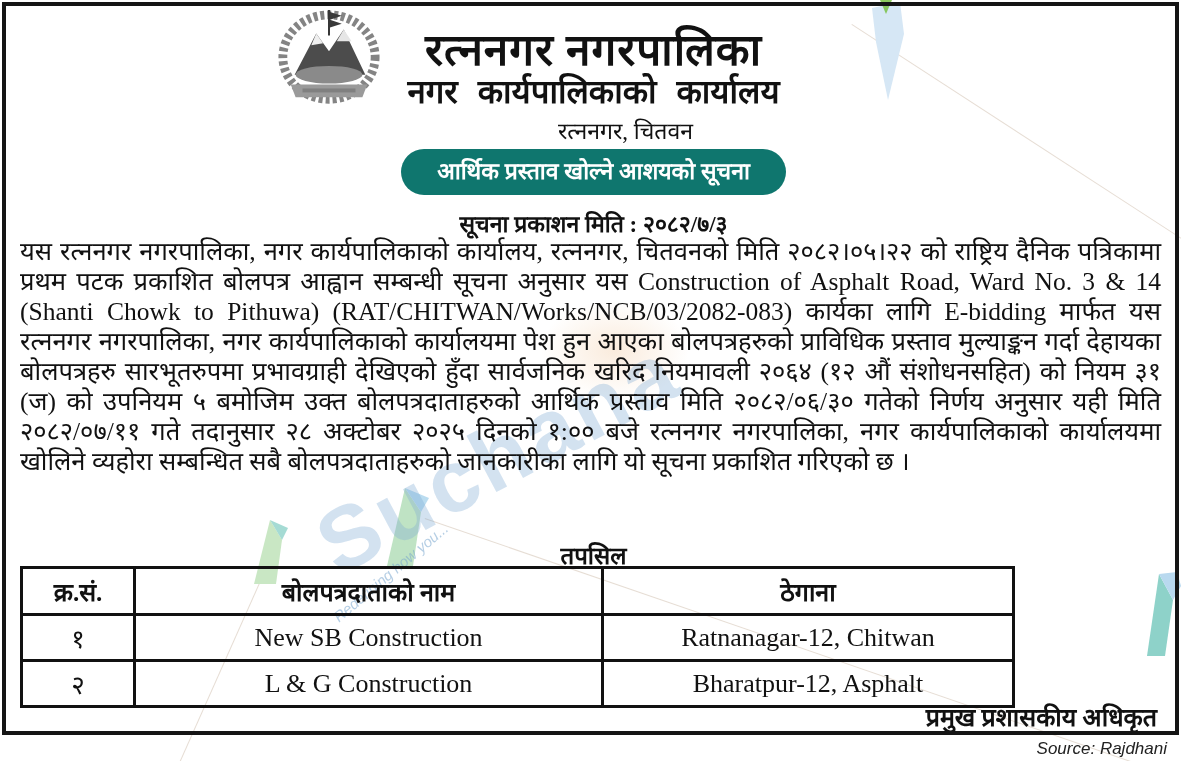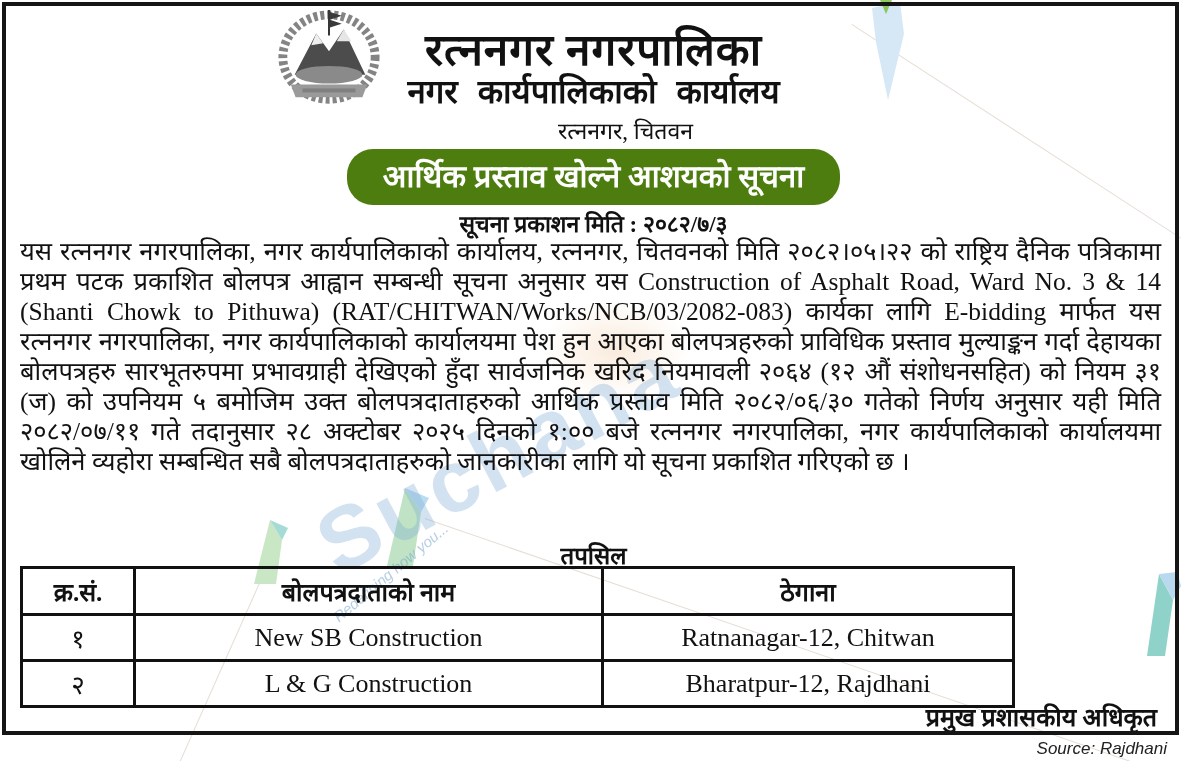--- a/index.html
+++ b/index.html
@@ -47,22 +47,22 @@
   
   .content{position:absolute;inset:0;z-index:1;}
   .abs{position:absolute;}
   .centered{left:3px;width:100%;text-align:center;margin-top:10px;}
   .logo{left:275px;top:6px;width:108px;height:108px;}
   .muni-title{top:8px;font-size:44px;font-weight:bold;letter-spacing:1px;}
   .office-title{top:58px;font-size:33px;font-weight:bold;font-family:Liberation Mono, monospace;}
   .location{top:104px;font-size:23px;padding-left:32px;}
   .banner-wrap{top:139px;}
   .banner{
-    display:inline-block;background:#4d7c0f;color:#fff;
-    font-size:31px;font-weight:bold;
+    display:inline-block;background:#0f766e;color:#fff;
+    font-size:23px;font-weight:bold;
     padding:5px 36px 9px 36px;border-radius:26px;
   }
   .pubdate{top:197px;font-size:23px;font-weight:600;}
   .bodytext{
     left:20px;top:237px;width:1141px;
     font-size:25.5px;line-height:30px;
     text-align:justify;
   }
   .tapasil{top:528px;font-size:24px;font-weight:bold;}
   table.notice{
@@ -170,21 +170,21 @@
       </thead>
       <tbody>
         <tr>
           <td>१</td>
           <td>New SB Construction</td>
           <td>Ratnanagar-12, Chitwan</td>
         </tr>
         <tr>
           <td>२</td>
           <td>L &amp; G Construction</td>
-          <td>Bharatpur-12, Rajdhani</td>
+          <td>Bharatpur-12, Asphalt</td>
         </tr>
       </tbody>
     </table>
 
     <div class="abs signature">प्रमुख प्रशासकीय अधिकृत</div>
 
     <div class="abs source">Source: Rajdhani</div>
 
   </div>
 </div>

